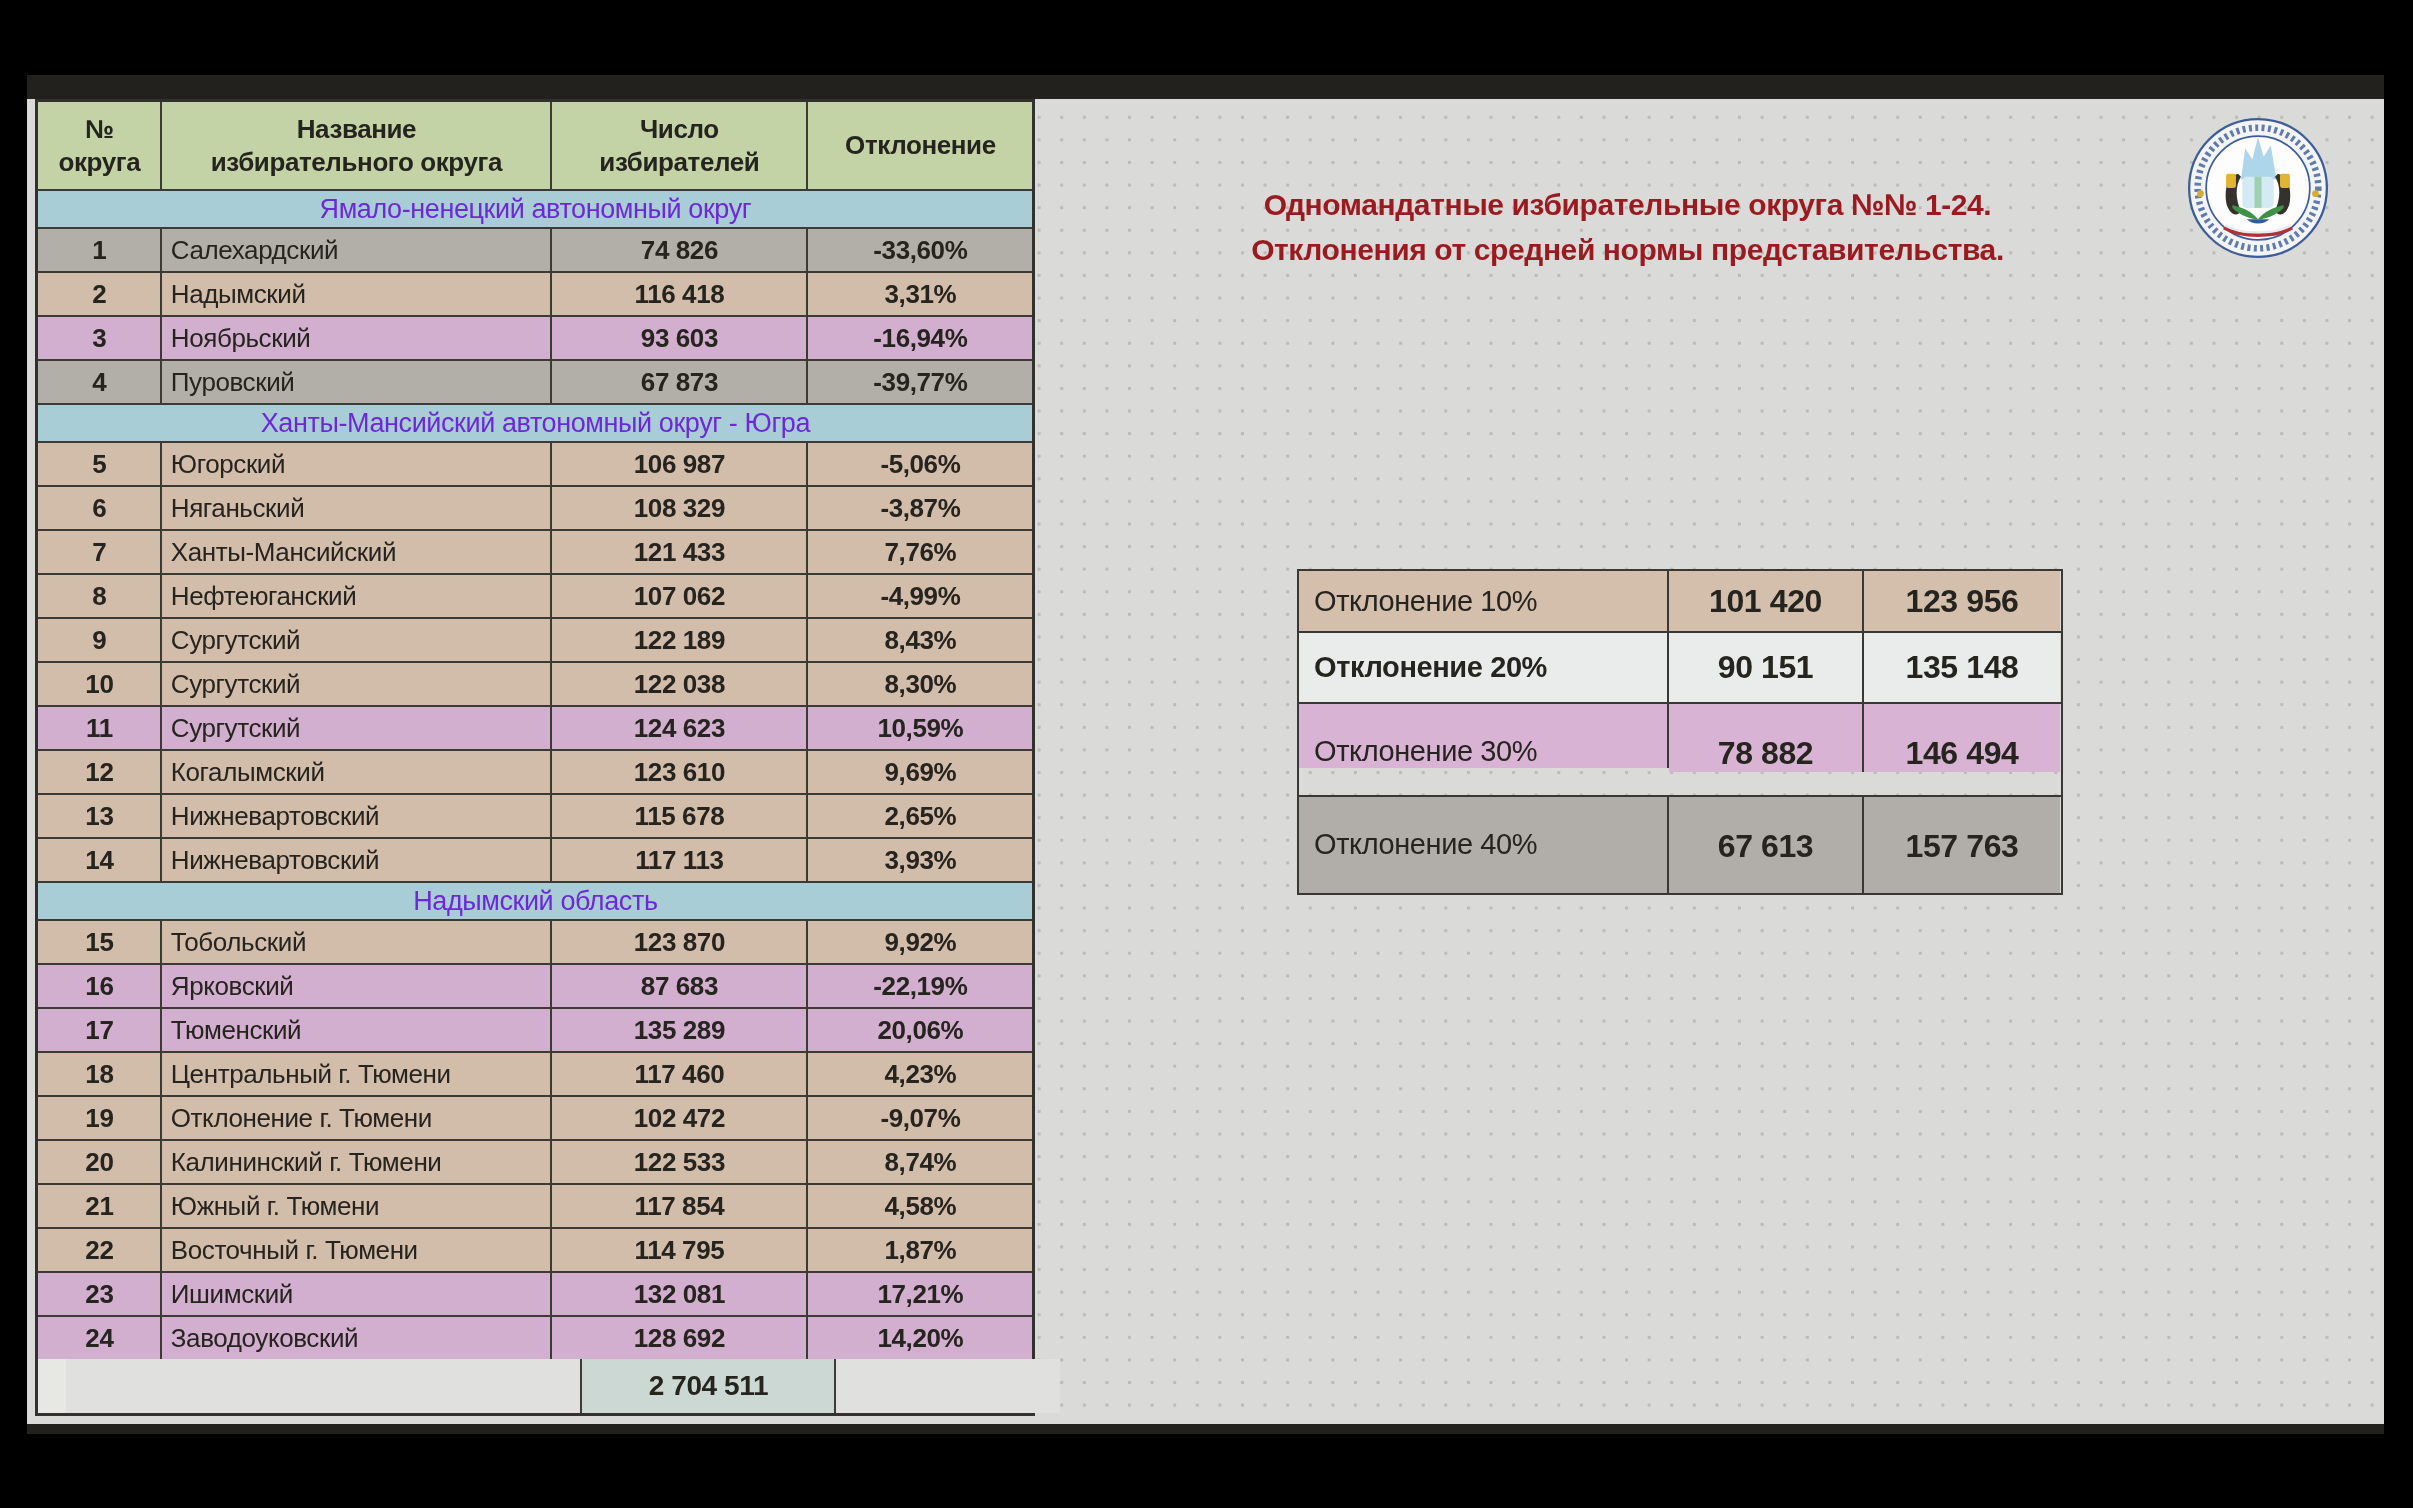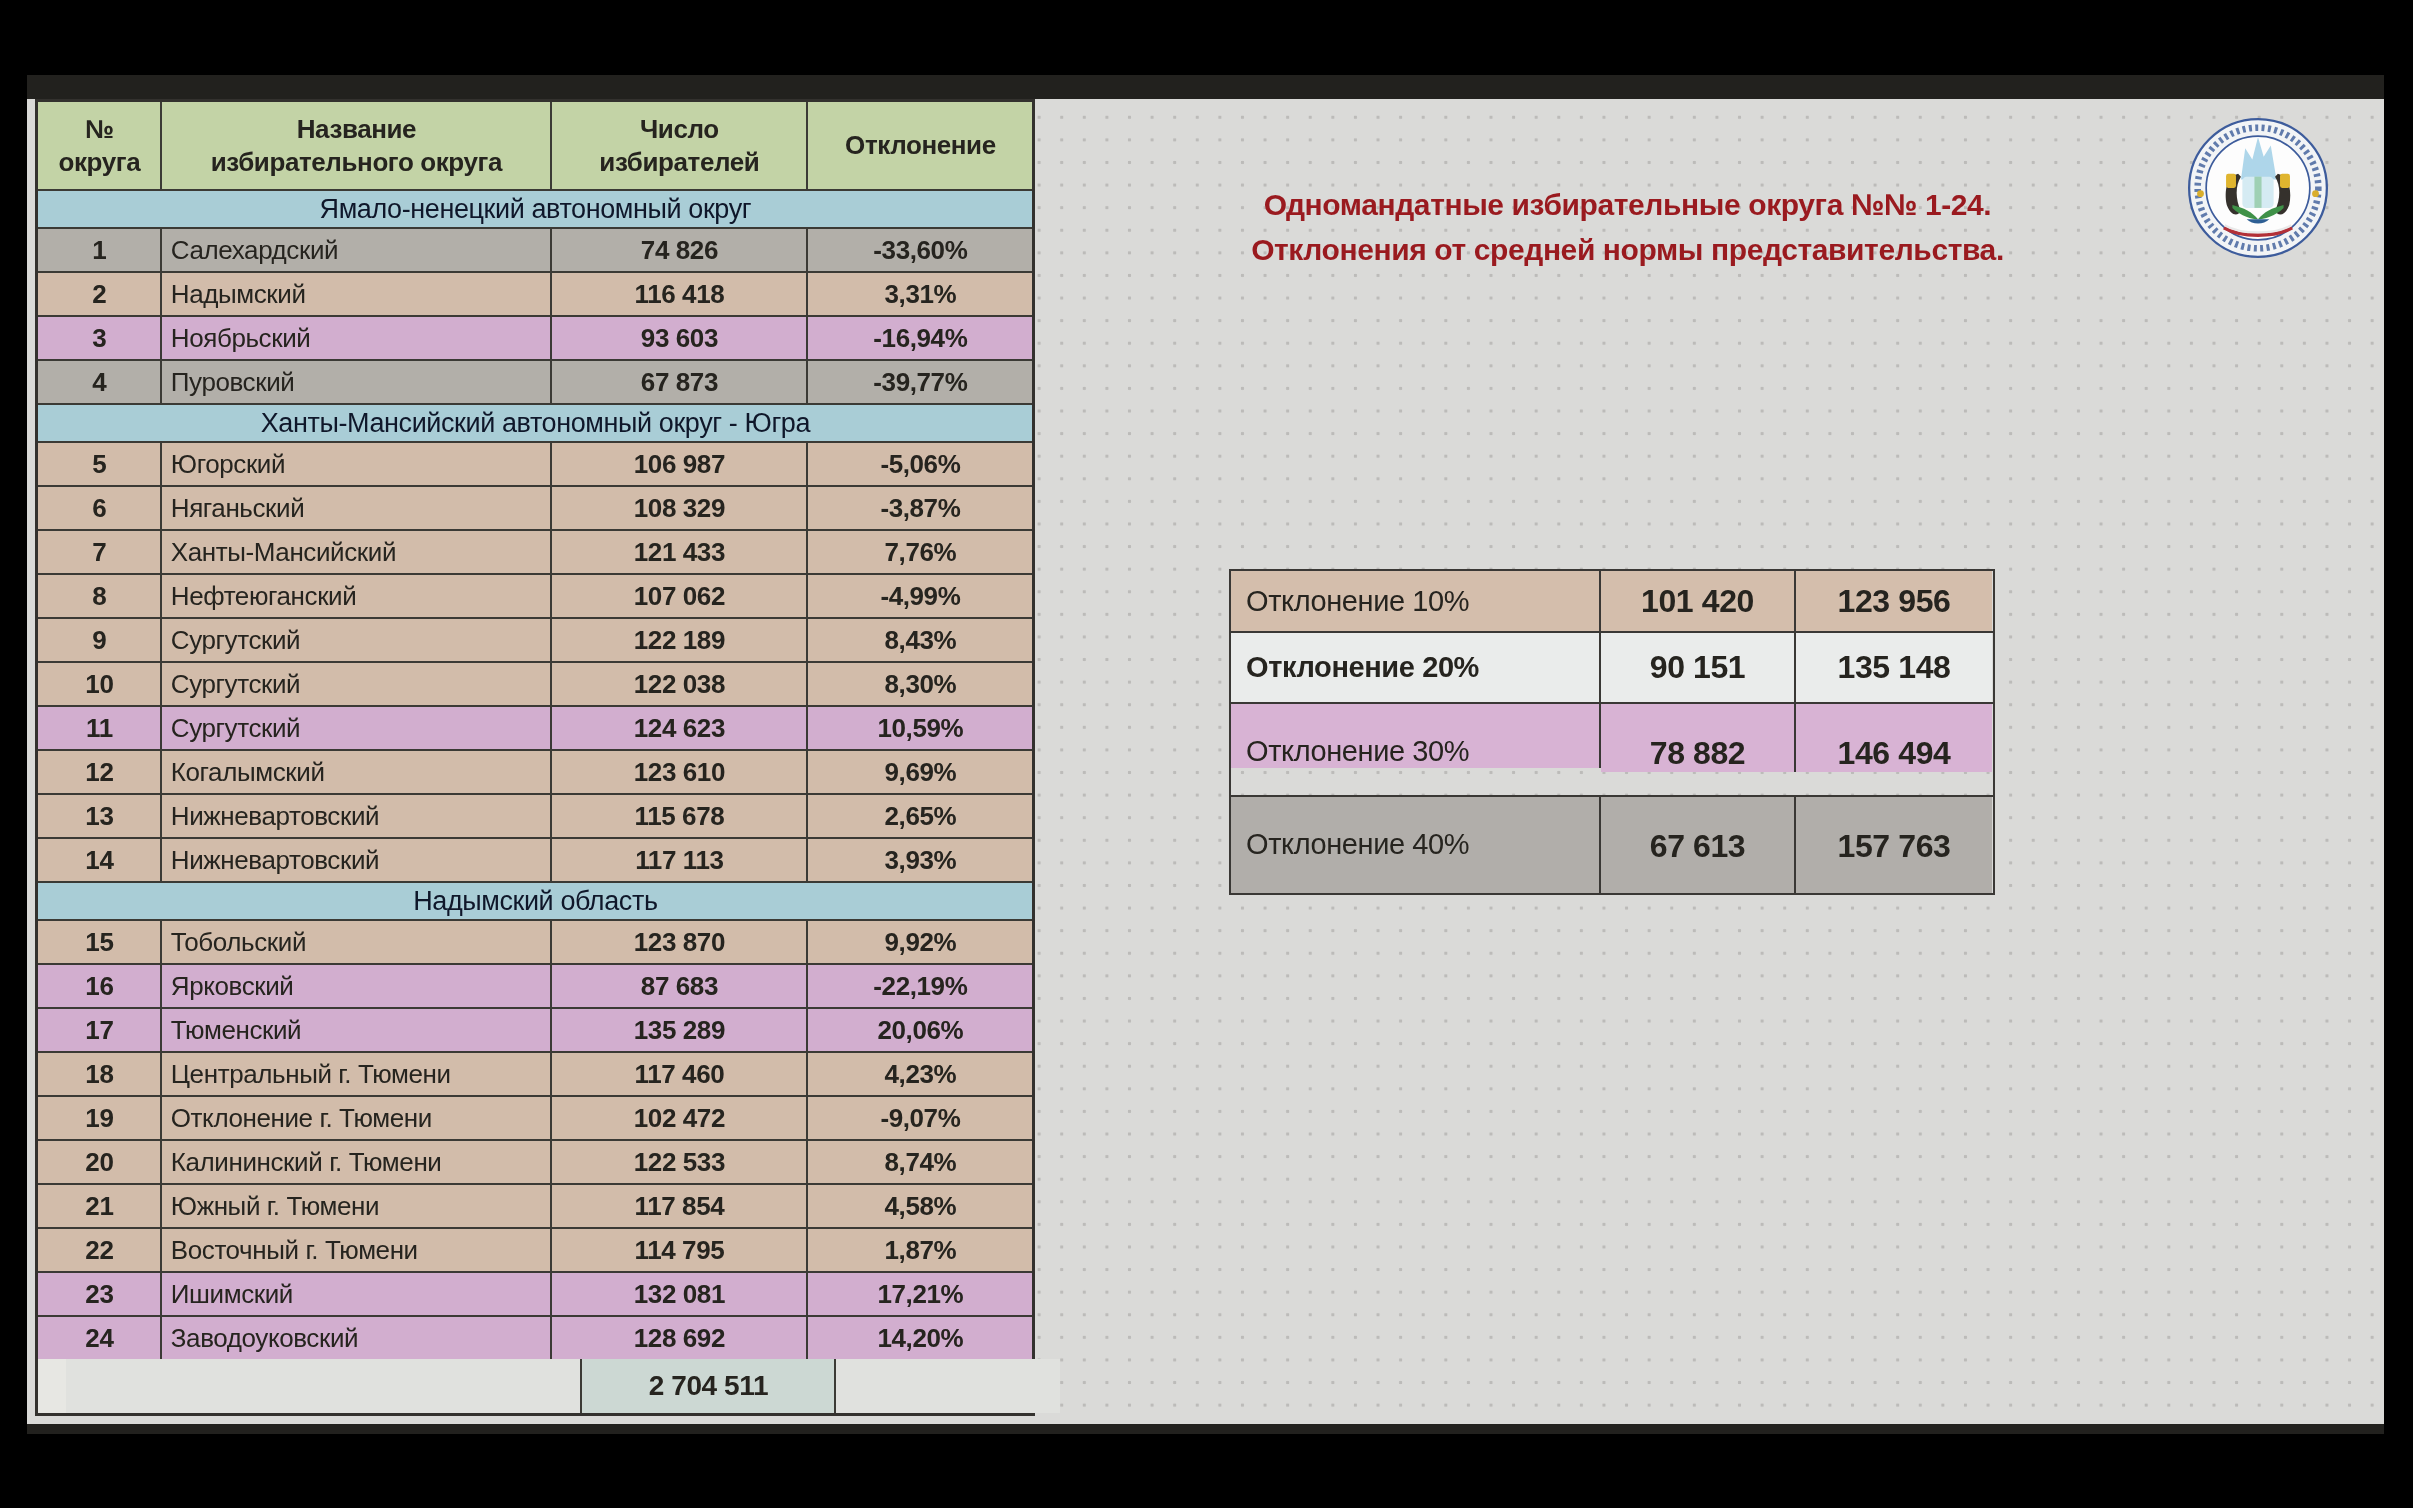--- a/index.html
+++ b/index.html
@@ -31,42 +31,42 @@
     font-size:26px;color:#26241f;letter-spacing:-0.4px;
     overflow:hidden;white-space:nowrap;
   }
   .t-cell:last-child{border-right:none;}
   .t-cell.name{justify-content:flex-start;padding-left:8.4px;}
   .t-cell.num,.t-cell.dev{font-weight:bold;}
   .header-row{height:87px;background:#c3d3a6;}
   .header-row .t-cell{font-weight:bold;text-align:center;white-space:pre-line;line-height:1.25;background:#c3d3a6;}
   .group-band{
     height:36px;background:#a9cdd6;display:flex;align-items:center;justify-content:center;
-    font-size:27px;color:#0f172a;border-bottom:2.5px solid #3b3a35;letter-spacing:-0.4px;
+    font-size:27px;color:#6d28d9;border-bottom:2.5px solid #3b3a35;letter-spacing:-0.4px;
   }
   .data-row{height:42px;}
   .tone-tan .t-cell{background:#d2bcaa;}
   .tone-pink .t-cell{background:#d2aecf;}
   .tone-gray .t-cell{background:#b2afa9;}
   .total-row{height:54px;border-bottom:none;margin-left:28px;}
   .total-row .t-cell{border-right:none;background:#e0e1de;}
   .total-row .t-cell.total-num{
     background:#ccd8d3;border-left:2.5px solid #3b3a35;border-right:2.5px solid #3b3a35;
     font-weight:bold;font-size:28px;
   }
 
   
   .headline{
     position:absolute;left:1081px;top:107px;width:1039px;text-align:center;
     color:#9a1a1f;font-weight:bold;font-size:30px;line-height:1.5;letter-spacing:-0.4px;
   }
 
   
   .side-table{
-    position:absolute;left:1202px;top:494px;width:762px;
+    position:absolute;left:1270px;top:494px;width:762px;
     border:2.5px solid #3a3835;
   }
   .s-row{display:grid;grid-template-columns:370px 195px 196px;border-bottom:2.5px solid #3a3835;}
   .s-row:last-child{border-bottom:none;}
   .s-cell{
     display:flex;align-items:center;justify-content:center;
     border-right:2.5px solid #3a3835;font-size:29px;color:#26241f;letter-spacing:-0.4px;
   }
   .s-cell:last-child{border-right:none;}
   .s-cell.lbl{justify-content:flex-start;padding-left:15px;}

